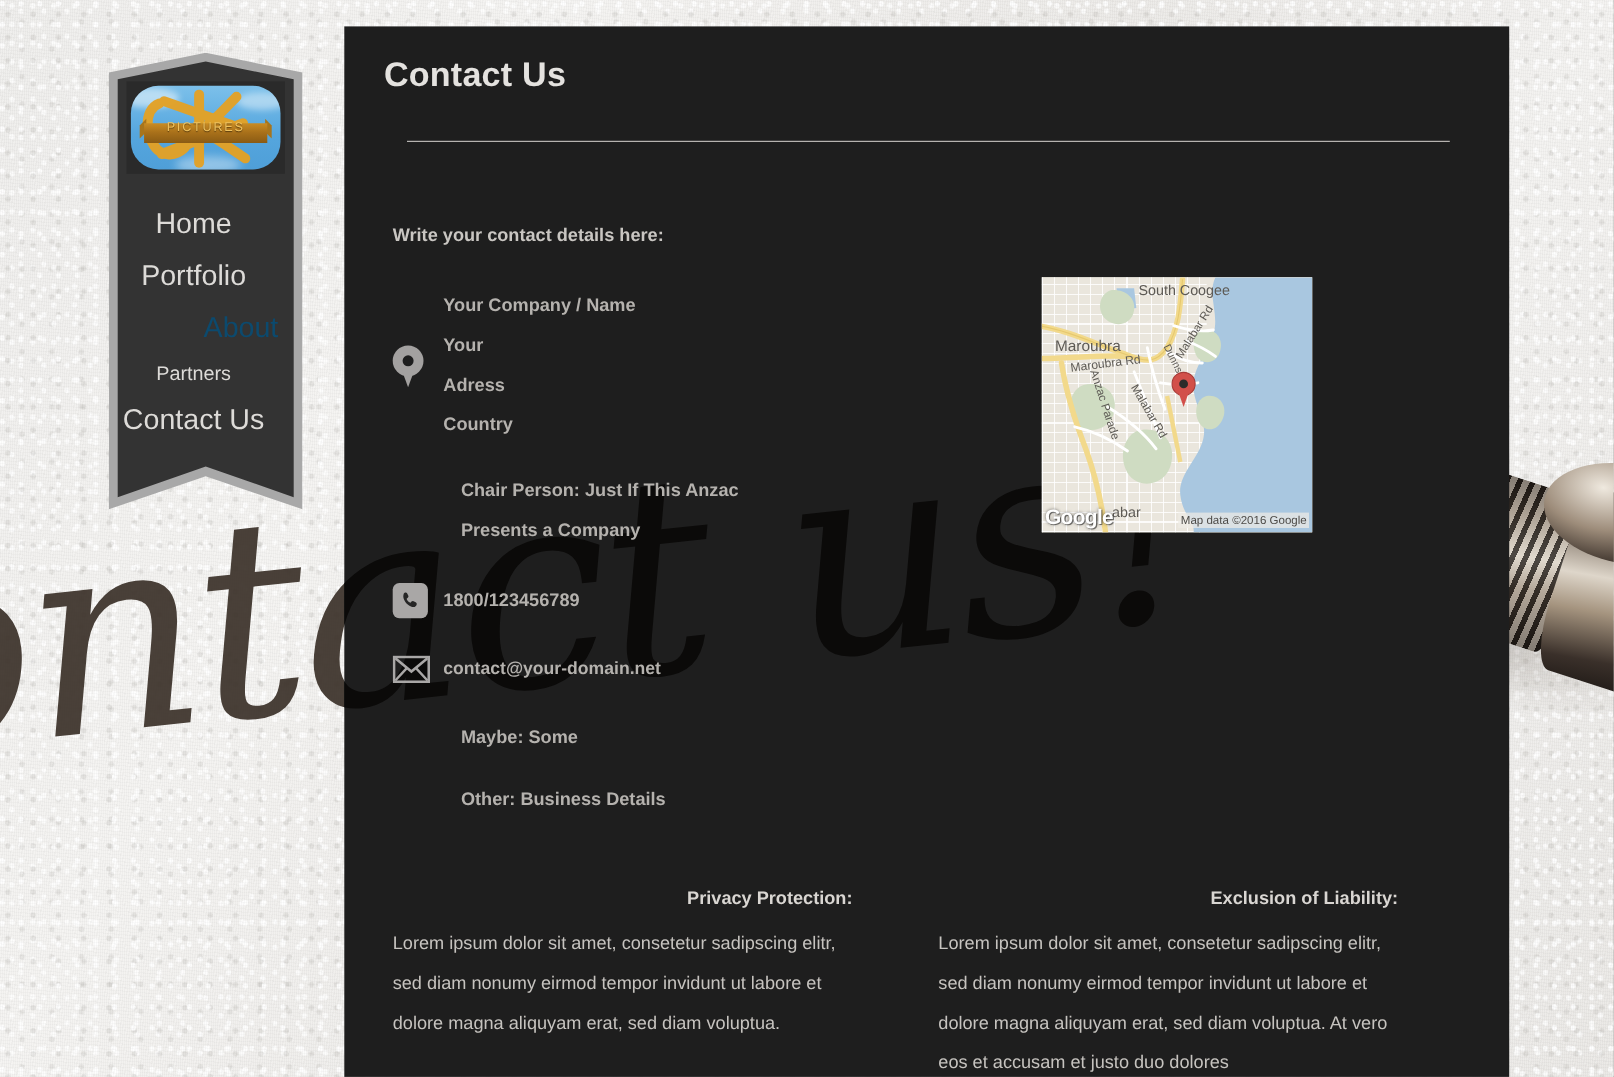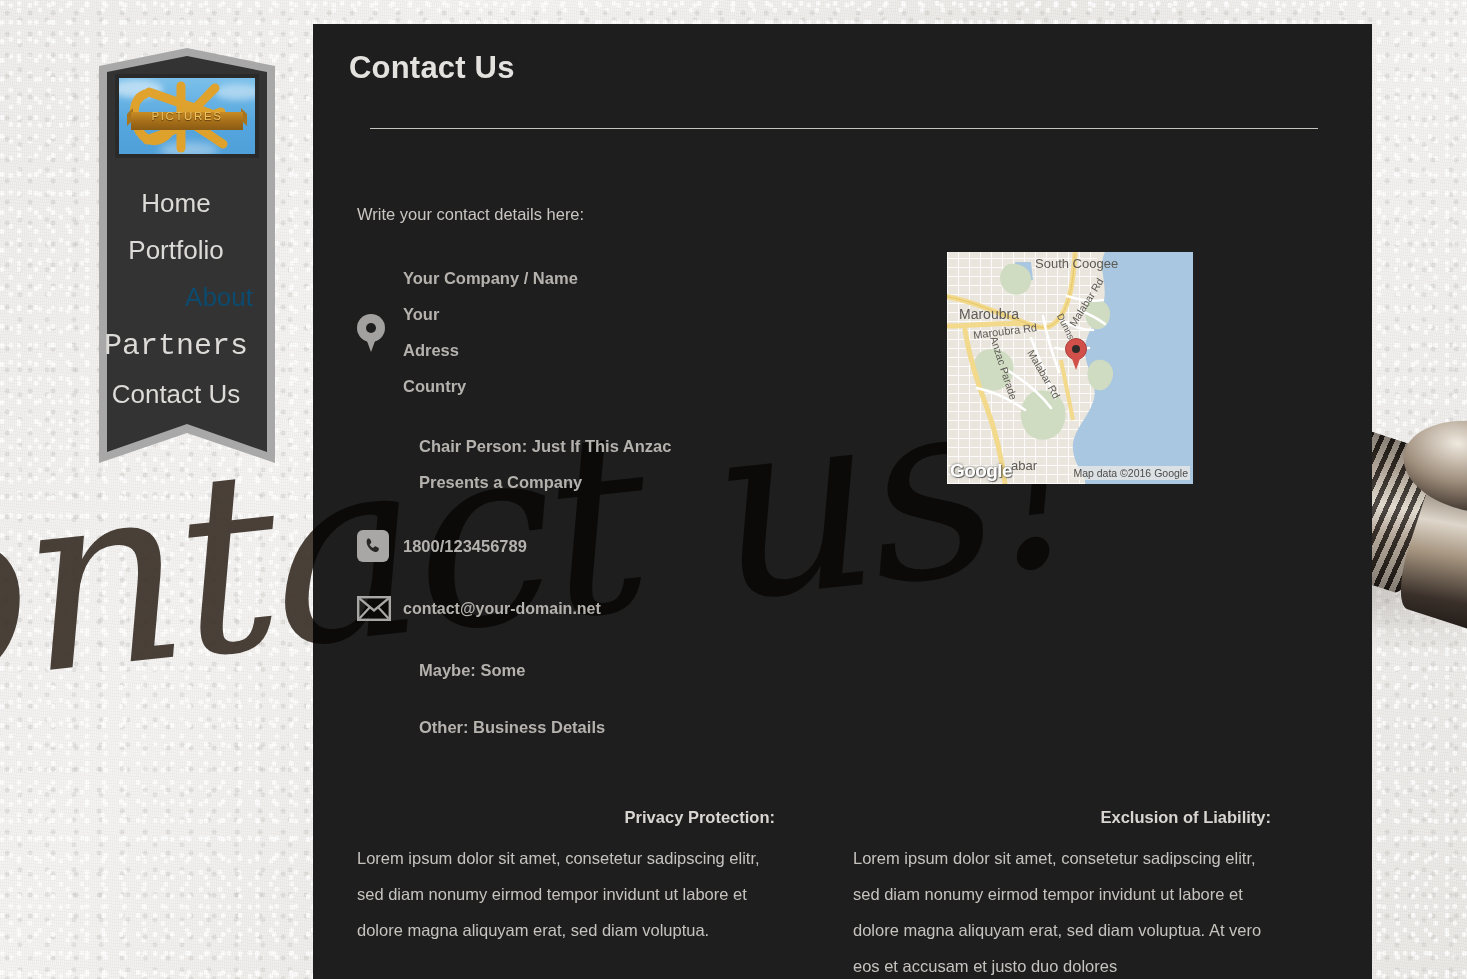--- a/index.html
+++ b/index.html
@@ -149,21 +149,21 @@
   }
   #title-rule {
     position:absolute; left:57px; top:104px;
     width:948px; height:1px;
     background:#c7c4c0;
   }
 
   
   #write-heading {
     position:absolute; left:44px; top:181px;
-    font-size:16.5px; font-weight:normal;
+    font-size:16.5px; font-weight:bold;
     color:#c9c6c2;
   }
 
   
   #contact-block { position:absolute; left:44px; top:236px; width:620px; }
 
   .info-row { position:relative; display:flex; align-items:flex-start; }
 
   .info-icon {
     width:46px; flex:0 0 46px;
@@ -299,21 +299,21 @@
   <div class="cap"></div>
 </div>
 
 <div style="position:absolute;left:99px;top:48px;width:176px;height:415px;">
   <svg width="176" height="415" viewBox="0 0 176 415" style="position:absolute;inset:0;">
     <polygon points="0,18 88,0 176,18 176,415 88,385 0,415" fill="#a8a8a8"></polygon>
     <polygon points="8,24 88,8 168,24 168,404 88,376 8,404" fill="#333333"></polygon>
   </svg>
 
   <div style="position:absolute;left:16px;top:26px;width:144px;height:84px;background:#2a2a2a;padding:4px;">
-    <div style="position:relative;width:136px;height:76px;overflow:hidden;background:linear-gradient(180deg,#7cc0ea 0%,#55a6de 58%,#4f9fd8 100%);">
+    <div style="position:relative;width:136px;height:76px;overflow:hidden;background:linear-gradient(180deg,#7cc0ea 0%,#55a6de 58%,#4f9fd8 100%);border-radius:25px;">
 
       <div style="position:absolute;left:-8px;top:2px;width:52px;height:18px;background:rgba(255,255,255,.5);border-radius:50%;filter:blur(3px);"></div>
       <div style="position:absolute;right:-6px;top:6px;width:46px;height:16px;background:rgba(255,255,255,.42);border-radius:50%;filter:blur(3px);"></div>
       <div style="position:absolute;left:40px;bottom:-4px;width:60px;height:16px;background:rgba(255,255,255,.38);border-radius:50%;filter:blur(4px);"></div>
 
       <svg width="136" height="76" viewBox="0 0 136 76" style="position:absolute;inset:0;">
         <g stroke="#e3a227" stroke-width="9" stroke-linecap="round" fill="none" opacity=".97">
           <path d="M26 16 C10 22 14 48 24 58 C36 68 52 60 54 44"></path>
           <path d="M62 8 L62 70"></path>
           <path d="M96 10 C84 22 76 32 64 40"></path>
@@ -336,21 +336,21 @@
         </defs>
       </svg>
       <div style="position:absolute;left:0;top:32px;width:136px;text-align:center;font-family:'Liberation Sans',sans-serif;font-size:11.5px;letter-spacing:1.6px;color:#f0c25e;text-shadow:0 1px 1px rgba(0,0,0,.5);">PICTURES</div>
     </div>
   </div>
 
   <nav style="position:absolute;left:0;top:132px;width:154px;">
     <a href="#" style="display:block;text-align:center;font-size:26px;color:#dddbd8;text-decoration:none;padding:8px 0;">Home</a>
     <a href="#" style="display:block;text-align:center;font-size:26px;color:#dddbd8;text-decoration:none;padding:8px 0;">Portfolio</a>
     <a href="#" style="display:block;text-align:right;font-size:26px;color:#0c4a6e;text-decoration:none;padding:8px 0;">About</a>
-    <a href="#" style="display:block;text-align:center;font-size:30px;color:#dddbd8;text-decoration:none;padding:8px 0;font-family:Liberation Mono, monospace;">Partners</a>
+    <a href="#" style="display:block;text-align:center;font-size:18px;color:#dddbd8;text-decoration:none;padding:8px 0;">Partners</a>
     <a href="#" style="display:block;text-align:center;font-size:26px;color:#dddbd8;text-decoration:none;padding:8px 0;">Contact Us</a>
   </nav>
 </div>
 
 <div id="content-panel">
 
   <div class="hw-inside">ontact us!</div>
   <div class="pen-inside">
     <div class="nib"></div>
     <div class="collar"></div>

